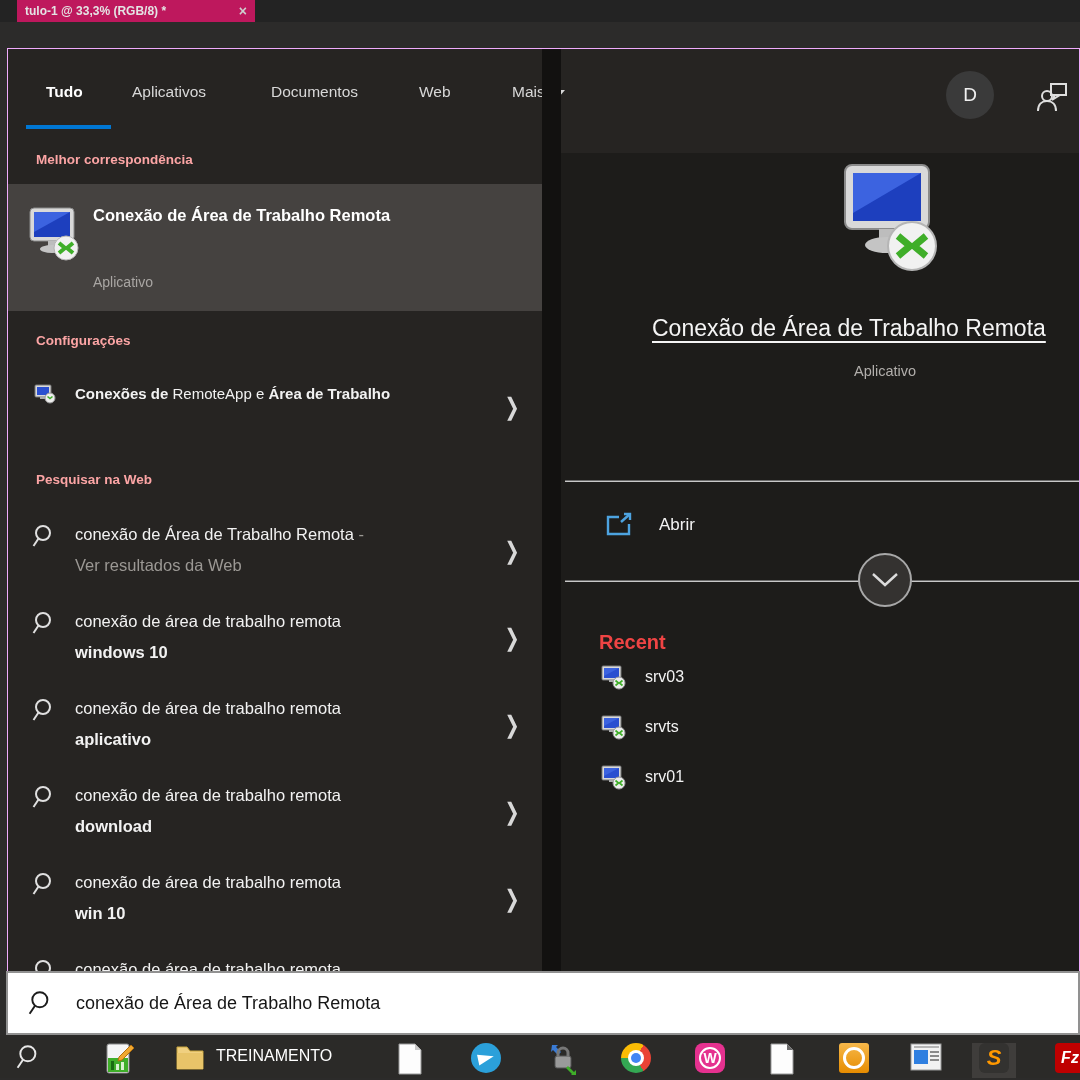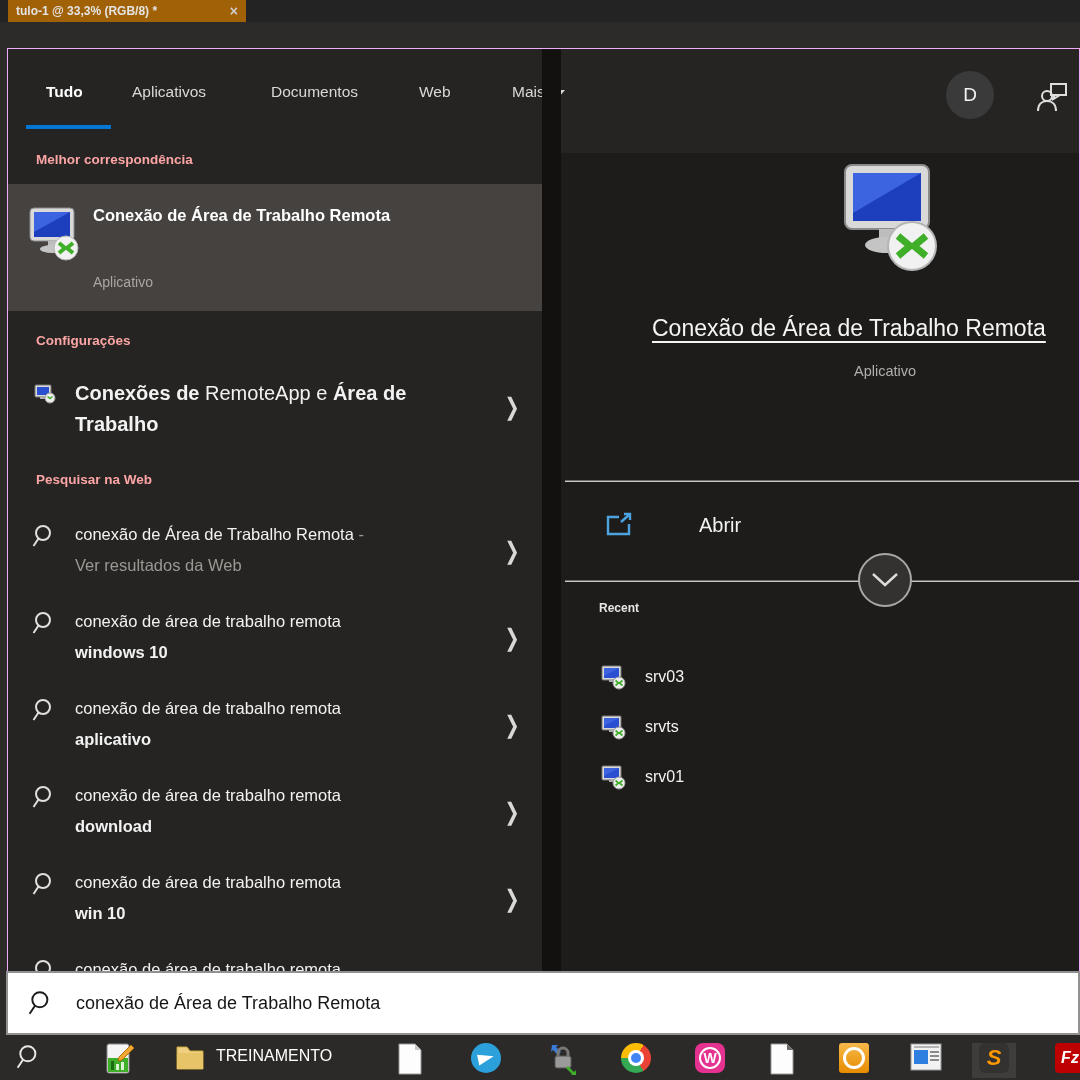--- a/index.html
+++ b/index.html
@@ -6,21 +6,21 @@
   html,body { width:1080px; height:1080px; overflow:hidden; }
   body {
     position:relative;
     background:#2c2b2a;
     font-family:"Liberation Sans", sans-serif;
     color:#e8e8e8;
     -webkit-font-smoothing:antialiased;
   }
   
   .ps-bar { position:absolute; left:0; top:0; width:1080px; height:22px; background:#232323; }
-  .ps-tab { position:absolute; left:8px; top:0; width:238px; height:22px; background:#a16207;
+  .ps-tab { position:absolute; left:17px; top:0; width:238px; height:22px; background:#be185d;
             display:flex; align-items:center; padding:0 8px; gap:10px; }
   .ps-tab-title { font-size:12px; font-weight:bold; color:#e4e4e4; white-space:nowrap; overflow:hidden; flex:1; }
   .ps-close { color:#cfcfcf; font-size:14px; font-weight:bold; line-height:1; cursor:default; }
 
   
   .flyout { position:absolute; left:7px; top:48px; width:1073px; height:925px;
             background:#262422; border:1px solid #f0abfc; overflow:hidden; }
 
   
   .tab { position:absolute; top:34px; font-size:15.5px; color:#d8d8d8; cursor:pointer; white-space:nowrap; }
@@ -35,48 +35,48 @@
 
   
   .sec-header { position:absolute; left:28px; font-size:13.5px; font-weight:bold; color:#fca5a5; }
   .best-row { position:absolute; left:0; top:135px; width:534px; height:127px; background:#454240; cursor:pointer; }
   .best-title { position:absolute; left:85px; top:16px; width:300px; font-size:16.5px; font-weight:bold;
                 color:#ffffff; line-height:31px; }
   .best-sub { position:absolute; left:85px; top:90px; font-size:14px; color:#a9a6a3; }
   .row-chev { position:absolute; left:494px; font-size:24px; color:#d8d8d8; font-weight:400;
               transform:scaleX(.75); }
   .settings-row { position:absolute; left:0; top:318px; width:534px; height:84px; cursor:pointer; }
-  .settings-text { position:absolute; left:67px; top:11px; width:378px; font-size:20px; line-height:31px; color:#f2f2f2; }
+  .settings-text { position:absolute; left:67px; top:11px; width:378px; font-size:15px; line-height:31px; color:#f2f2f2; }
   .seg-b { font-weight:bold; } .seg-r { font-weight:normal; }
   .sug-row { position:absolute; left:0; width:534px; height:87px; cursor:pointer; }
   .sug-text { position:absolute; left:67px; top:10px; font-size:16.5px; line-height:31px; color:#f2f2f2; }
   .sug-w1 { width:302px; } .sug-w2 { width:412px; }
   .sug-suffix-muted { color:#9b9894; }
   .sug-suffix-bold { display:block; font-weight:bold; color:#f2f2f2; }
   .mag { position:absolute; left:24px; top:14px; }
   .mag-dark svg { stroke:#1c1c1c; }
 
   
   .gutter { position:absolute; left:534px; top:0; width:19px; height:925px; background:#121110; }
   .preview { position:absolute; left:553px; top:104px; width:520px; height:821px; background:#1d1c1a; }
   .pv-icon { position:absolute; left:266px; top:6px; }
   .pv-title { position:absolute; left:91px; top:162px; font-size:23px; color:#f5f5f5; white-space:nowrap;
               text-decoration:underline; text-underline-offset:5px; cursor:pointer; }
   .pv-sub { position:absolute; left:0; top:210px; width:648px; text-align:center; font-size:14.5px; color:#b2afac; }
   .pv-div1 { position:absolute; left:4px; top:327px; width:516px; height:0;
              border-top:1px solid #6b6b6b; border-bottom:1px solid #c8c8c8; }
   .pv-open { position:absolute; left:44px; top:352px; width:300px; height:40px; display:flex;
              align-items:center; gap:26px; cursor:pointer; }
-  .pv-open-label { font-size:20px; color:#f2f2f2;margin-left:40px; }
+  .pv-open-label { font-size:17px; color:#f2f2f2; }
   .pv-div2 { position:absolute; left:4px; top:427px; width:516px; height:0;
              border-top:1px solid #6b6b6b; border-bottom:1px solid #c8c8c8; }
   .pv-expand { position:absolute; left:297px; top:400px; width:54px; height:54px; border-radius:50%;
                background:#343230; border:2px solid #a8a8a8; display:flex; align-items:center;
                justify-content:center; cursor:pointer; }
-  .pv-recent-h { position:absolute; left:38px; top:448px; font-size:12px; font-weight:bold; color:#e5e5e5; }
+  .pv-recent-h { position:absolute; left:38px; top:478px; font-size:20px; font-weight:bold; color:#ef4444; }
   .recent-item { position:absolute; left:28px; width:300px; height:44px; display:flex; align-items:center;
                  gap:18px; padding-left:12px; cursor:pointer; }
   .recent-label { font-size:16px; color:#f2f2f2; }
 
   
   .searchbox { position:absolute; left:6px; top:971px; width:1074px; height:64px; background:#ffffff;
                border:2px solid #919191; display:flex; align-items:center; gap:20px; padding-left:20px; }
   .searchbox-value { font-size:18px; color:#161616; }
 
   

